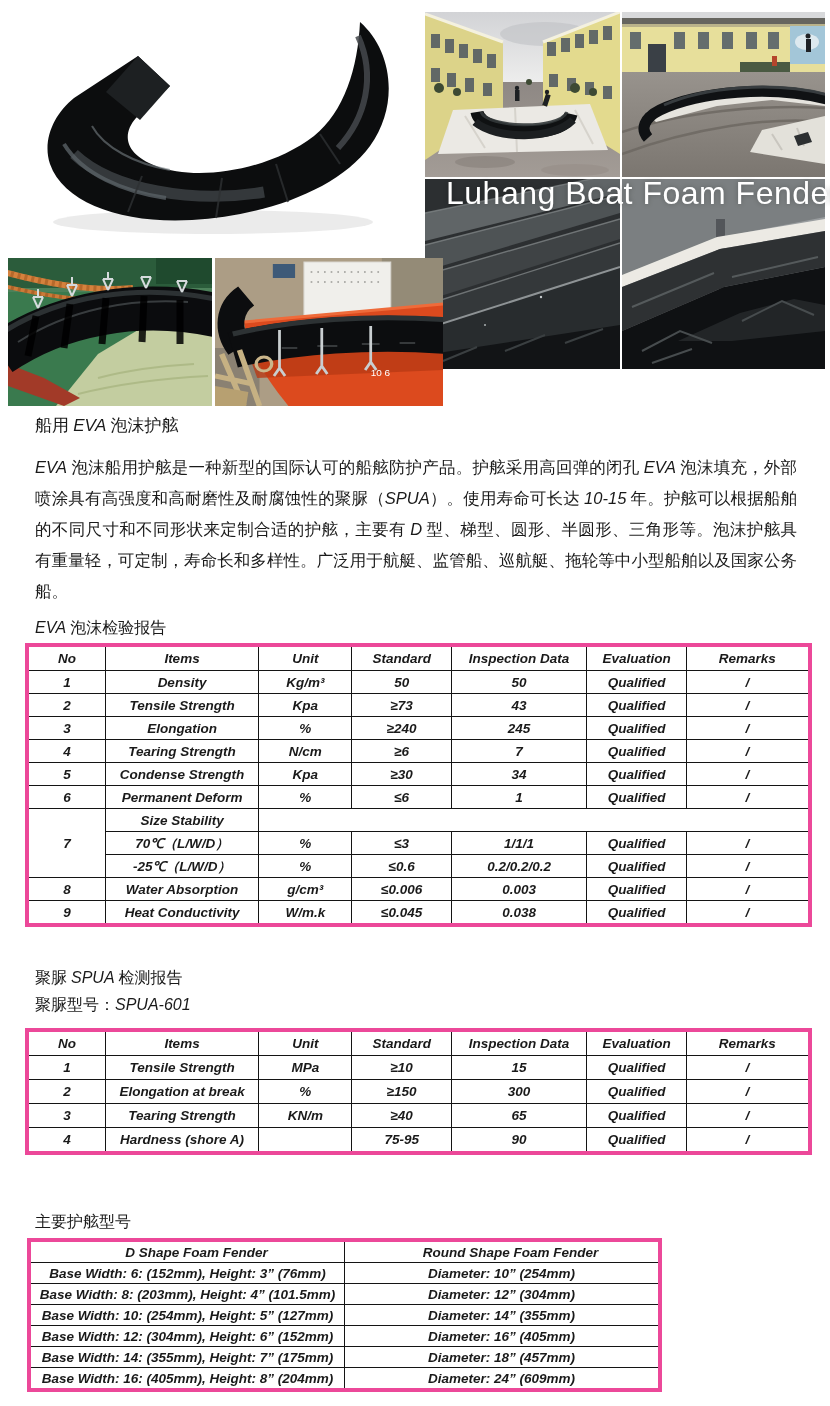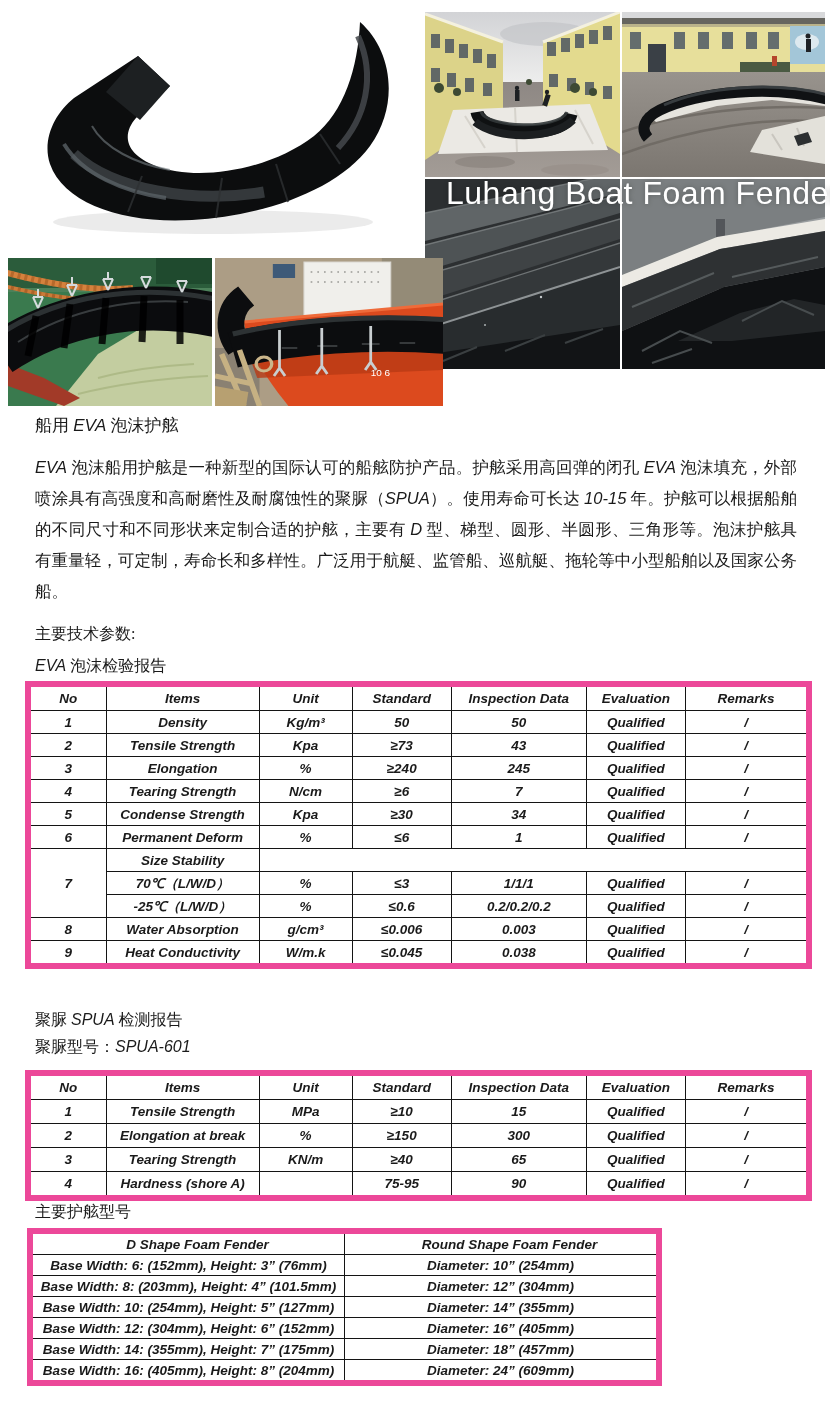--- a/index.html
+++ b/index.html
@@ -25,25 +25,25 @@
   }
 
   
   .doc-title { margin:8px 16px 0 35px; font-size:17px; line-height:24px; font-weight:400; }
   .intro { margin:14px 33px 0 35px; font-size:16.5px; line-height:31px; text-align:justify; }
   .sec-head { margin:0 0 0 35px; font-size:16px; line-height:22px; }
   .mt-tech   { margin-top:16px; }
   .mt-eva    { margin-top:10px; }
   .mt-spua1  { margin-top:40px; }
   .mt-spua2  { margin-top:5px; }
-  .mt-models { }
+  .mt-models { margin-top:56px; }
   .lat { font-family:"Liberation Sans", sans-serif; font-style:italic; }
 
   
-  table { border-collapse:collapse; table-layout:fixed; border:6px solid #ec4899;
+  table { border-collapse:collapse; table-layout:fixed; border:4px solid #ec4899;
           font-family:"Liberation Sans", sans-serif; font-style:italic; font-weight:700; }
   th,td { border:1.5px solid #141414; text-align:center; vertical-align:middle;
           padding:0 2px; font-size:13.5px; font-weight:700; overflow:hidden; }
   .spec  { width:787px; margin:4px 0 0 25px; }
   .spec  th { height:23px; }
   .spec  td { height:22px; }
   .spec2 { width:787px; margin:12px 0 0 25px; }
   .spec2 th { height:23px; }
   .spec2 td { height:23px; }
   .models { width:635px; margin:5px 0 0 27px; }
@@ -276,21 +276,20 @@
       </svg>
     </div>
 
     <div class="overlay-title">Luhang Boat Foam Fender</div>
   </div>
 
   <div class="doc-title"><span>船用 </span><span class="lat">EVA</span><span> 泡沫护舷</span></div>
 
   <p class="intro"><span class="lat">EVA</span><span> 泡沫船用护舷是一种新型的国际认可的船舷防护产品。护舷采用高回弹的闭孔 </span><span class="lat">EVA</span><span> 泡沫填充，外部喷涂具有高强度和高耐磨性及耐腐蚀性的聚脲（</span><span class="lat">SPUA</span><span>）。使用寿命可长达 </span><span class="lat">10-15</span><span> 年。护舷可以根据船舶的不同尺寸和不同形状来定制合适的护舷，主要有 </span><span class="lat">D</span><span> 型、梯型、圆形、半圆形、三角形等。泡沫护舷具有重量轻，可定制，寿命长和多样性。广泛用于航艇、监管船、巡航艇、拖轮等中小型船舶以及国家公务船。</span></p>
 
-  <div class="sec-head mt-tech">主要技术参数:</div>
   <div class="sec-head mt-eva"><span class="lat">EVA</span><span> 泡沫检验报告</span></div>
 
   <table class="spec">
     <colgroup>
       <col style="width:10%">
         <col style="width:19.6%">
         <col style="width:11.9%">
       <col style="width:12.7%">
         <col style="width:17.3%">
         <col style="width:12.7%">

